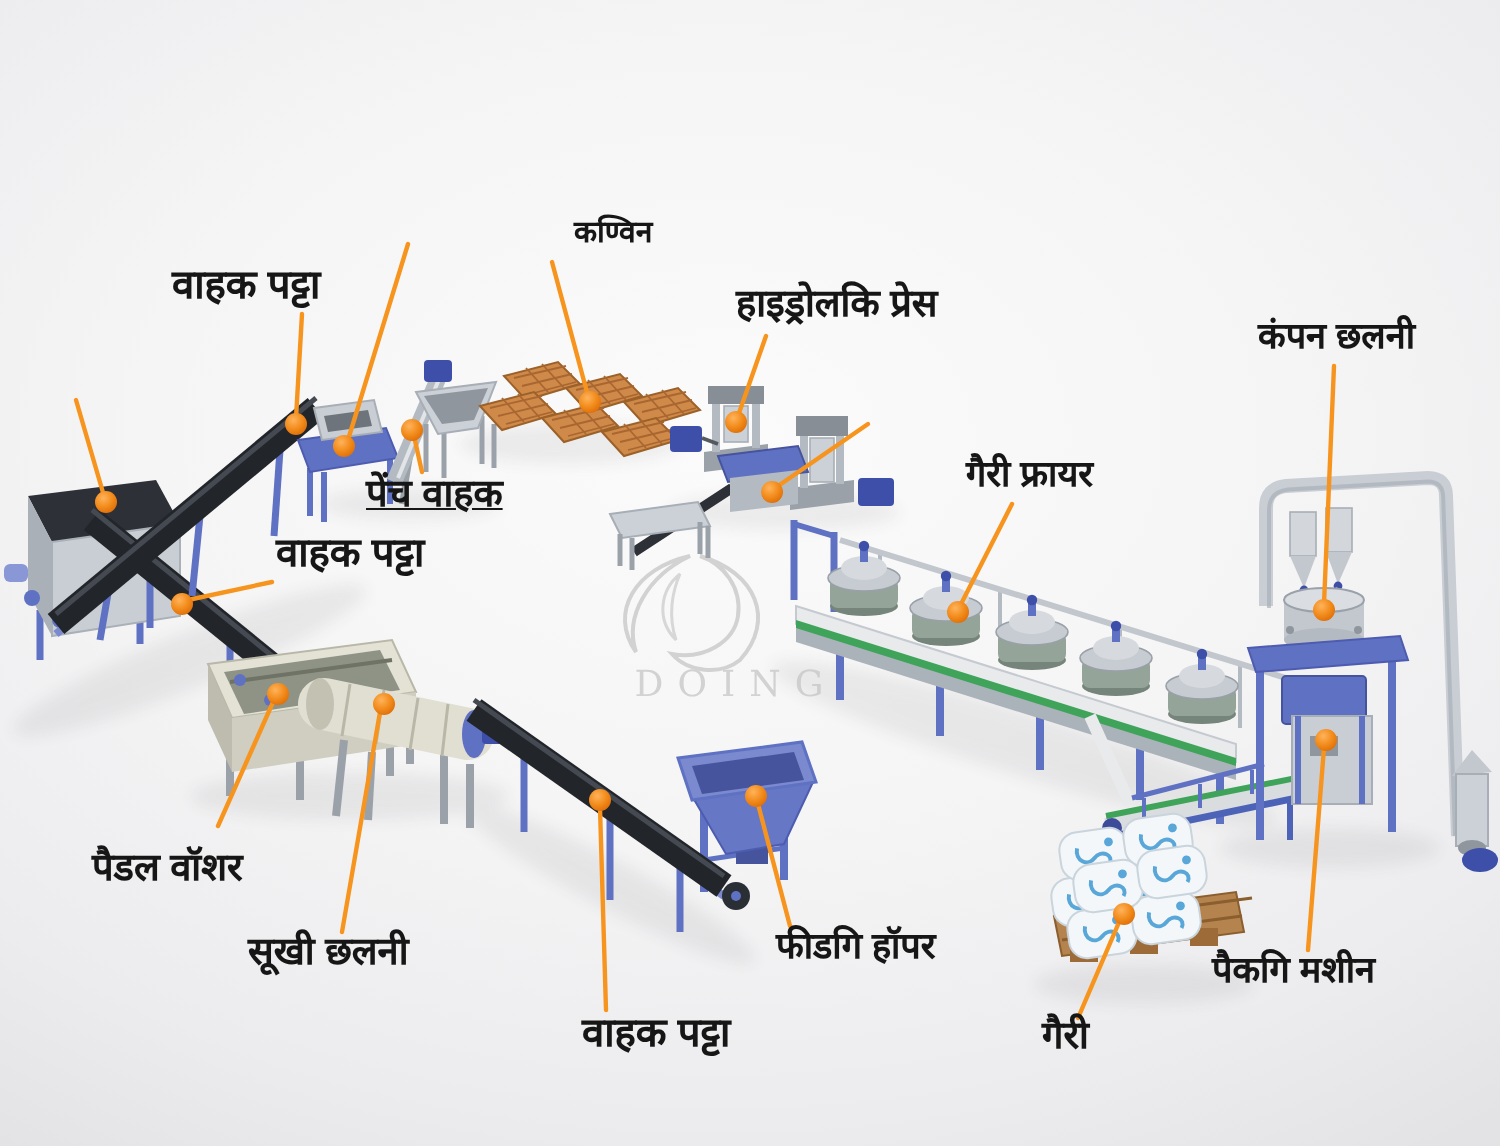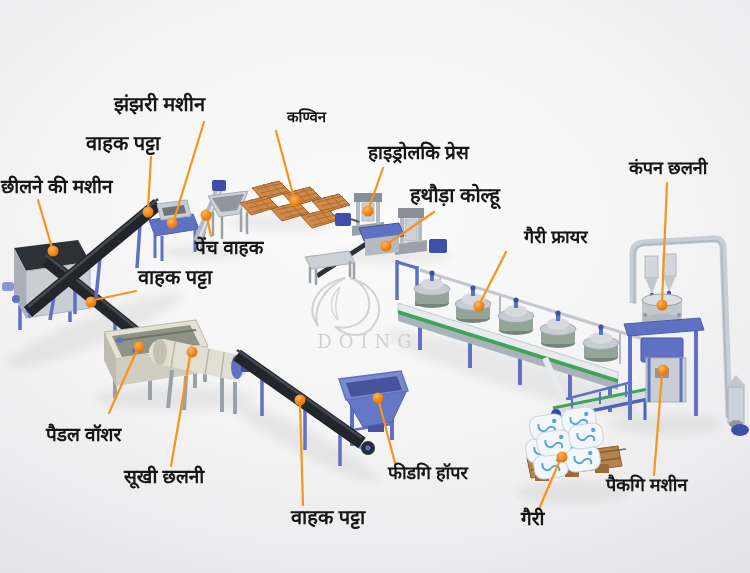--- a/index.html
+++ b/index.html
@@ -10,25 +10,25 @@
   }
   #scene { position:absolute; left:0; top:0; }
   .lbl {
     position:absolute; font-weight:bold; font-size:19px; line-height:1.1;
     color:#161616; white-space:nowrap;
   }
   #lbl-peeling  { left:1px;   top:177px; }
   #lbl-belt1    { left:86px;  top:132px; font-size:20px; }
   #lbl-grater   { left:114px; top:93px;  font-size:20px; }
   #lbl-winnow   { left:243px; top:109px; font-size:15px;margin-left:44px; }
-  #lbl-screw    { left:195px; top:238px; }
+  #lbl-screw    { left:183px; top:238px;text-decoration:underline; }
   #lbl-press    { left:368px; top:143px; }
   #lbl-crusher  { left:410px; top:184px; font-size:20px; }
   #lbl-vibsieve { left:629px; top:159px; font-size:18px; }
-  #lbl-fryer    { left:524px; top:228px; font-size:18px; }
+  #lbl-fryer    { left:483px; top:228px; font-size:18px; }
   #lbl-belt2    { left:138px; top:266px; font-size:20px; }
   #lbl-washer   { left:46px;  top:413px;margin-top:12px; }
   #lbl-drysieve { left:124px; top:467px; }
   #lbl-belt3    { left:291px; top:506px; font-size:20px; }
   #lbl-hopper   { left:388px; top:464px; font-size:18px; }
   #lbl-gari     { left:521px; top:509px; }
   #lbl-packing  { left:606px; top:476px; font-size:18px; }
 </style>
 </head>
 <body>
@@ -342,27 +342,24 @@
     <circle cx="91" cy="302" r="5.5"></circle>
     <circle cx="139" cy="347" r="5.5"></circle>
     <circle cx="192" cy="352" r="5.5"></circle>
     <circle cx="300" cy="400" r="5.5"></circle>
     <circle cx="378" cy="398" r="5.5"></circle>
     <circle cx="562" cy="457" r="5.5"></circle>
     <circle cx="663" cy="370" r="5.5"></circle>
   </g>
 </svg>
 
-  <div class="lbl" id="lbl-peeling">छीलने की मशीन</div>
   <div class="lbl" id="lbl-belt1">वाहक पट्टा</div>
-  <div class="lbl" id="lbl-grater">झंझरी मशीन</div>
   <div class="lbl" id="lbl-winnow">कण्विन</div>
   <div class="lbl" id="lbl-screw">पेंच वाहक</div>
   <div class="lbl" id="lbl-press">हाइड्रोलकि प्रेस</div>
-  <div class="lbl" id="lbl-crusher">हथौड़ा कोल्हू</div>
   <div class="lbl" id="lbl-vibsieve">कंपन छलनी</div>
   <div class="lbl" id="lbl-fryer">गैरी फ्रायर</div>
   <div class="lbl" id="lbl-belt2">वाहक पट्टा</div>
   <div class="lbl" id="lbl-washer">पैडल वॉशर</div>
   <div class="lbl" id="lbl-drysieve">सूखी छलनी</div>
   <div class="lbl" id="lbl-belt3">वाहक पट्टा</div>
   <div class="lbl" id="lbl-hopper">फीडगि हॉपर</div>
   <div class="lbl" id="lbl-gari">गैरी</div>
   <div class="lbl" id="lbl-packing">पैकगि मशीन</div>
 </div>

